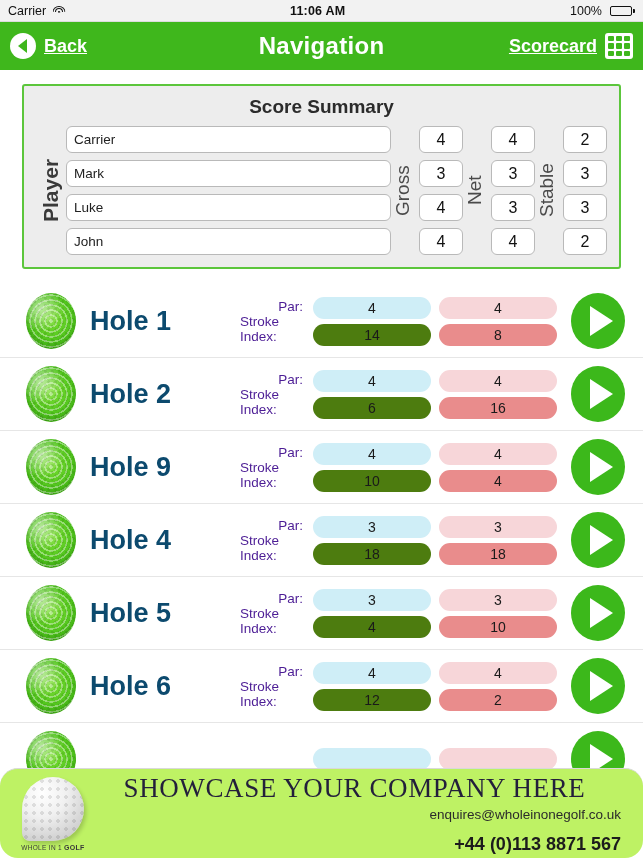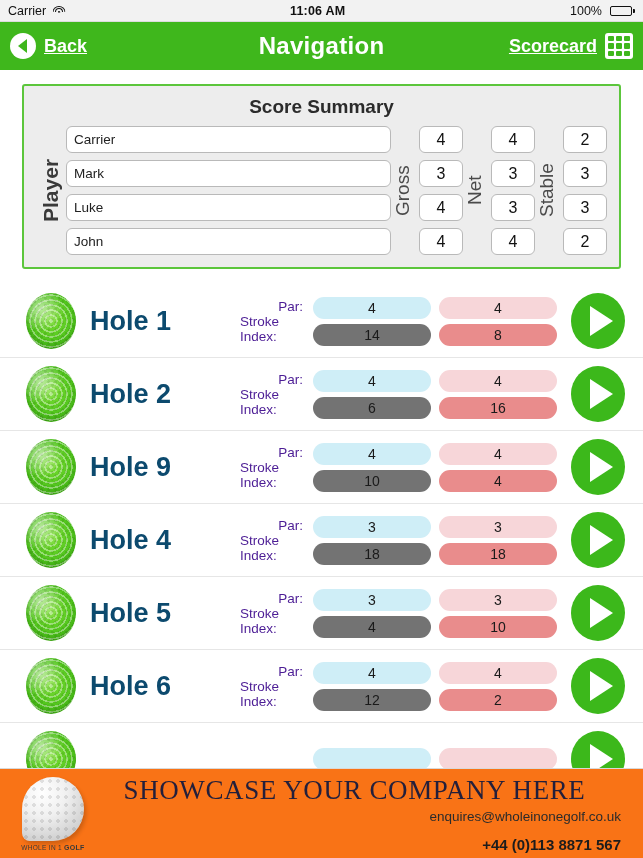--- a/index.html
+++ b/index.html
@@ -123,39 +123,39 @@
     flex: 1; display: flex; flex-direction: column; align-items: flex-end;
     gap: 0; padding-right: 10px; font-size: 13.5px; color: #4c1d95;
   }
   .pill-group { display: flex; flex-direction: column; gap: 5px; flex: none; }
   .pill {
     width: 118px; height: 22px; border-radius: 11px;
     display: flex; align-items: center; justify-content: center;
     font-size: 14px; color: #1a1a1a;
   }
   .pill.blue-light { background: #cfeef7; }
-  .pill.blue-dark  { background: #737373; }
+  .pill.blue-dark  { background: #4d7c0f; }
   .pill.pink-light { background: #f7d6d9; }
   .pill.pink-dark  { background: #e98c8c; }
   .pill-group.red { margin-left: 8px; }
   .play-btn {
     width: 54px; height: 56px; border-radius: 50%; background: #3cb81b;
     display: flex; align-items: center; justify-content: center;
     margin-left: 14px; flex: none; cursor: pointer;
   }
   .play-tri {
     width: 0; height: 0; border-top: 15px solid transparent; border-bottom: 15px solid transparent;
     border-left: 23px solid #fff; margin-left: 7px;
   }
 
   
   .footer {
     position: absolute; left: 0; bottom: 0; width: 643px; height: 90px;
-    background: #f97316; border-top: 1px solid #d9d9d9;
-    display: flex; align-items: center; padding: 0 14px;
+    background: #bef264; border-top: 1px solid #d9d9d9;
+    display: flex; align-items: center; padding: 0 14px; border-radius: 18px;
   }
   .footer-logo { width: 78px; text-align: center; flex: none; }
   .golfball-gray {
     width: 62px; height: 64px; margin: 0 auto;
     border-radius: 50% 50% 50% 8px;
     background:
       radial-gradient(circle at 33% 25%, #ffffff 0%, #f0f0f0 38%, #d2d2d2 75%, #bdbdbd 100%);
     position: relative; box-shadow: 2px 3px 4px rgba(0,0,0,.18);
   }
   .golfball-gray::after {
@@ -164,21 +164,21 @@
     background-size: 8px 8px;
   }
   .logo-text { font-size: 6.5px; letter-spacing: .3px; color: #3a3a3a; margin-top: 3px; }
   .logo-text b { font-size: 7px; }
   .footer-text { flex: 1; text-align: right; padding-right: 8px; }
   .fb-head {
     font-family: "Liberation Serif", serif; font-size: 27px; color: #231f3b;
     letter-spacing: .6px; white-space: nowrap; text-align: center; padding-right: 4px;
   }
   .fb-email { font-size: 13.5px; color: #2b2b2b; margin-top: 3px; }
-  .fb-phone { font-size: 15px; color: #1c1c1c; font-weight: bold; margin-top: 12px; }
+  .fb-phone { font-size: 18px; color: #1c1c1c; font-weight: bold; margin-top: 12px; }
 </style>
 </head>
 <body>
 
 <div class="device">
 
   <div class="statusbar">
     <div class="sb-left">
       <span>Carrier</span>
       <span class="wifi-icon">

